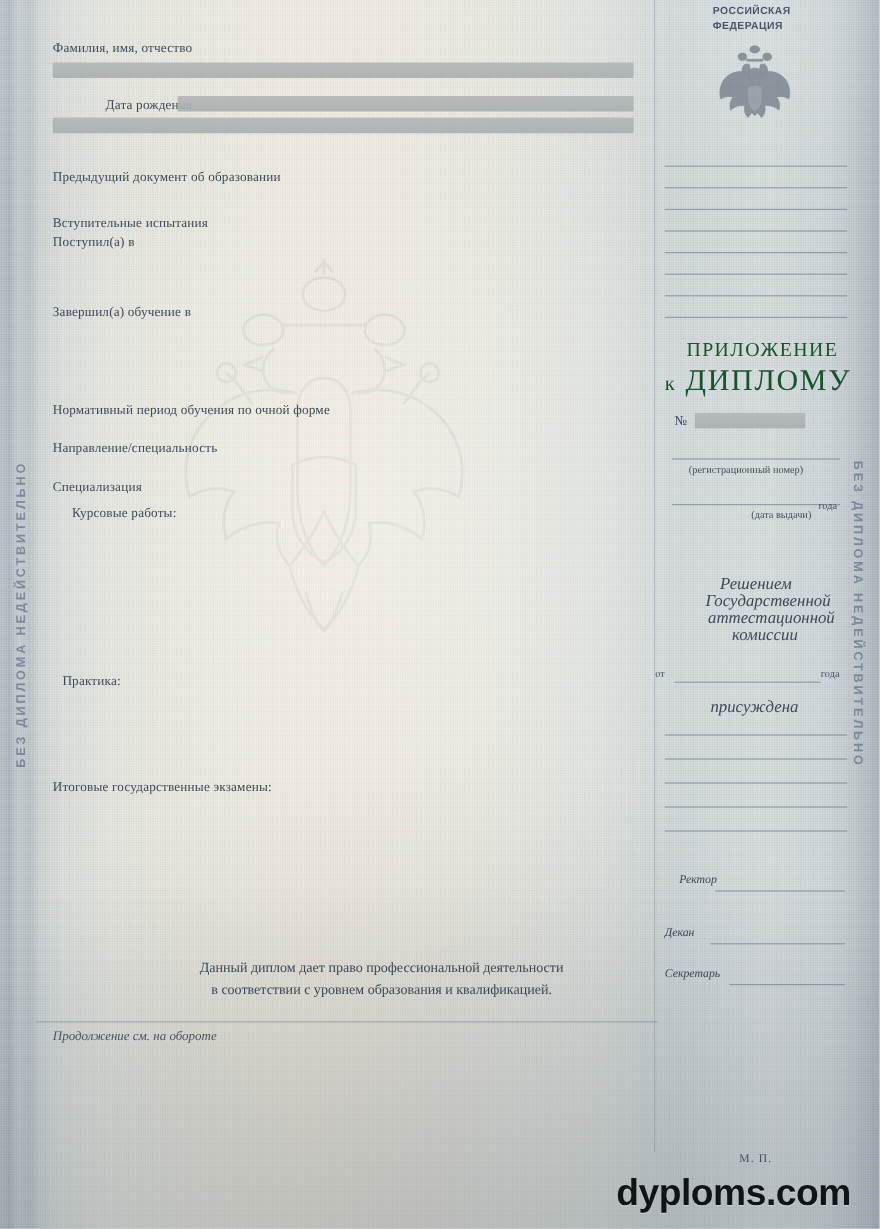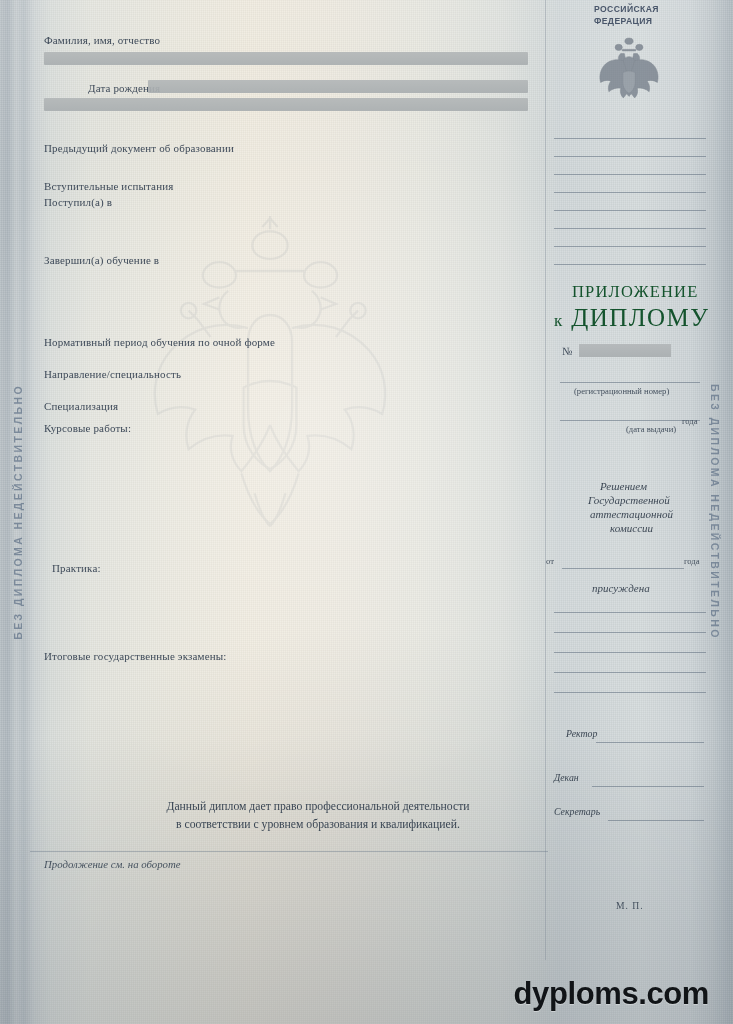--- a/index.html
+++ b/index.html
@@ -160,30 +160,30 @@
     opacity: .9;
   }
   .cap {
     position: absolute;
     font-size: 8.6px; color: #44505e;
     white-space: nowrap;
   }
   .ital {
     position: absolute;
     font-style: italic;
-    font-size: 11px;
+    font-size: 14px;
     color: #3d4855;
     white-space: nowrap;
   }
   .sig-label {
     position: absolute;
     font-size: 9.8px; font-style: italic; color: #3b4653;
   }
   .mp {
-    position: absolute; left: 68px; top: 900px;
+    position: absolute; left: 68px; top: 960px;
     font-size: 9.6px; color: #44505e; letter-spacing: 1px;
   }
 
   
   .brand {
     position: absolute;
     right: 24px; bottom: 12px;
     font-family: "Liberation Sans", sans-serif;
     font-size: 31px;
     font-weight: 700;
@@ -260,21 +260,21 @@
     <div class="field" style="left:20px; top:88px;margin-top:36px;">Предыдущий документ об образовании</div>
 
     <div class="field" style="left:20px; top:162px;">Вступительные испытания</div>
     <div class="field" style="left:20px; top:178px;">Поступил(а) в</div>
 
     <div class="field" style="left:20px; top:236px;">Завершил(а) обучение в</div>
 
     <div class="field" style="left:20px; top:318px;">Нормативный период обучения по очной форме</div>
     <div class="field" style="left:20px; top:350px;">Направление/специальность</div>
     <div class="field" style="left:20px; top:382px;">Специализация</div>
-    <div class="field" style="left:20px; top:404px;">Курсовые работы:</div>
+    <div class="field" style="left:36px; top:404px;">Курсовые работы:</div>
 
     <div class="field" style="left:28px; top:544px;">Практика:</div>
 
     <div class="field" style="left:20px; top:632px;">Итоговые государственные экзамены:</div>
 
 
     <div class="bottom-note">
       <div>Данный диплом дает право профессиональной деятельности</div>
       <div>в соответствии с уровнем образования и квалификацией.</div>
     </div>

